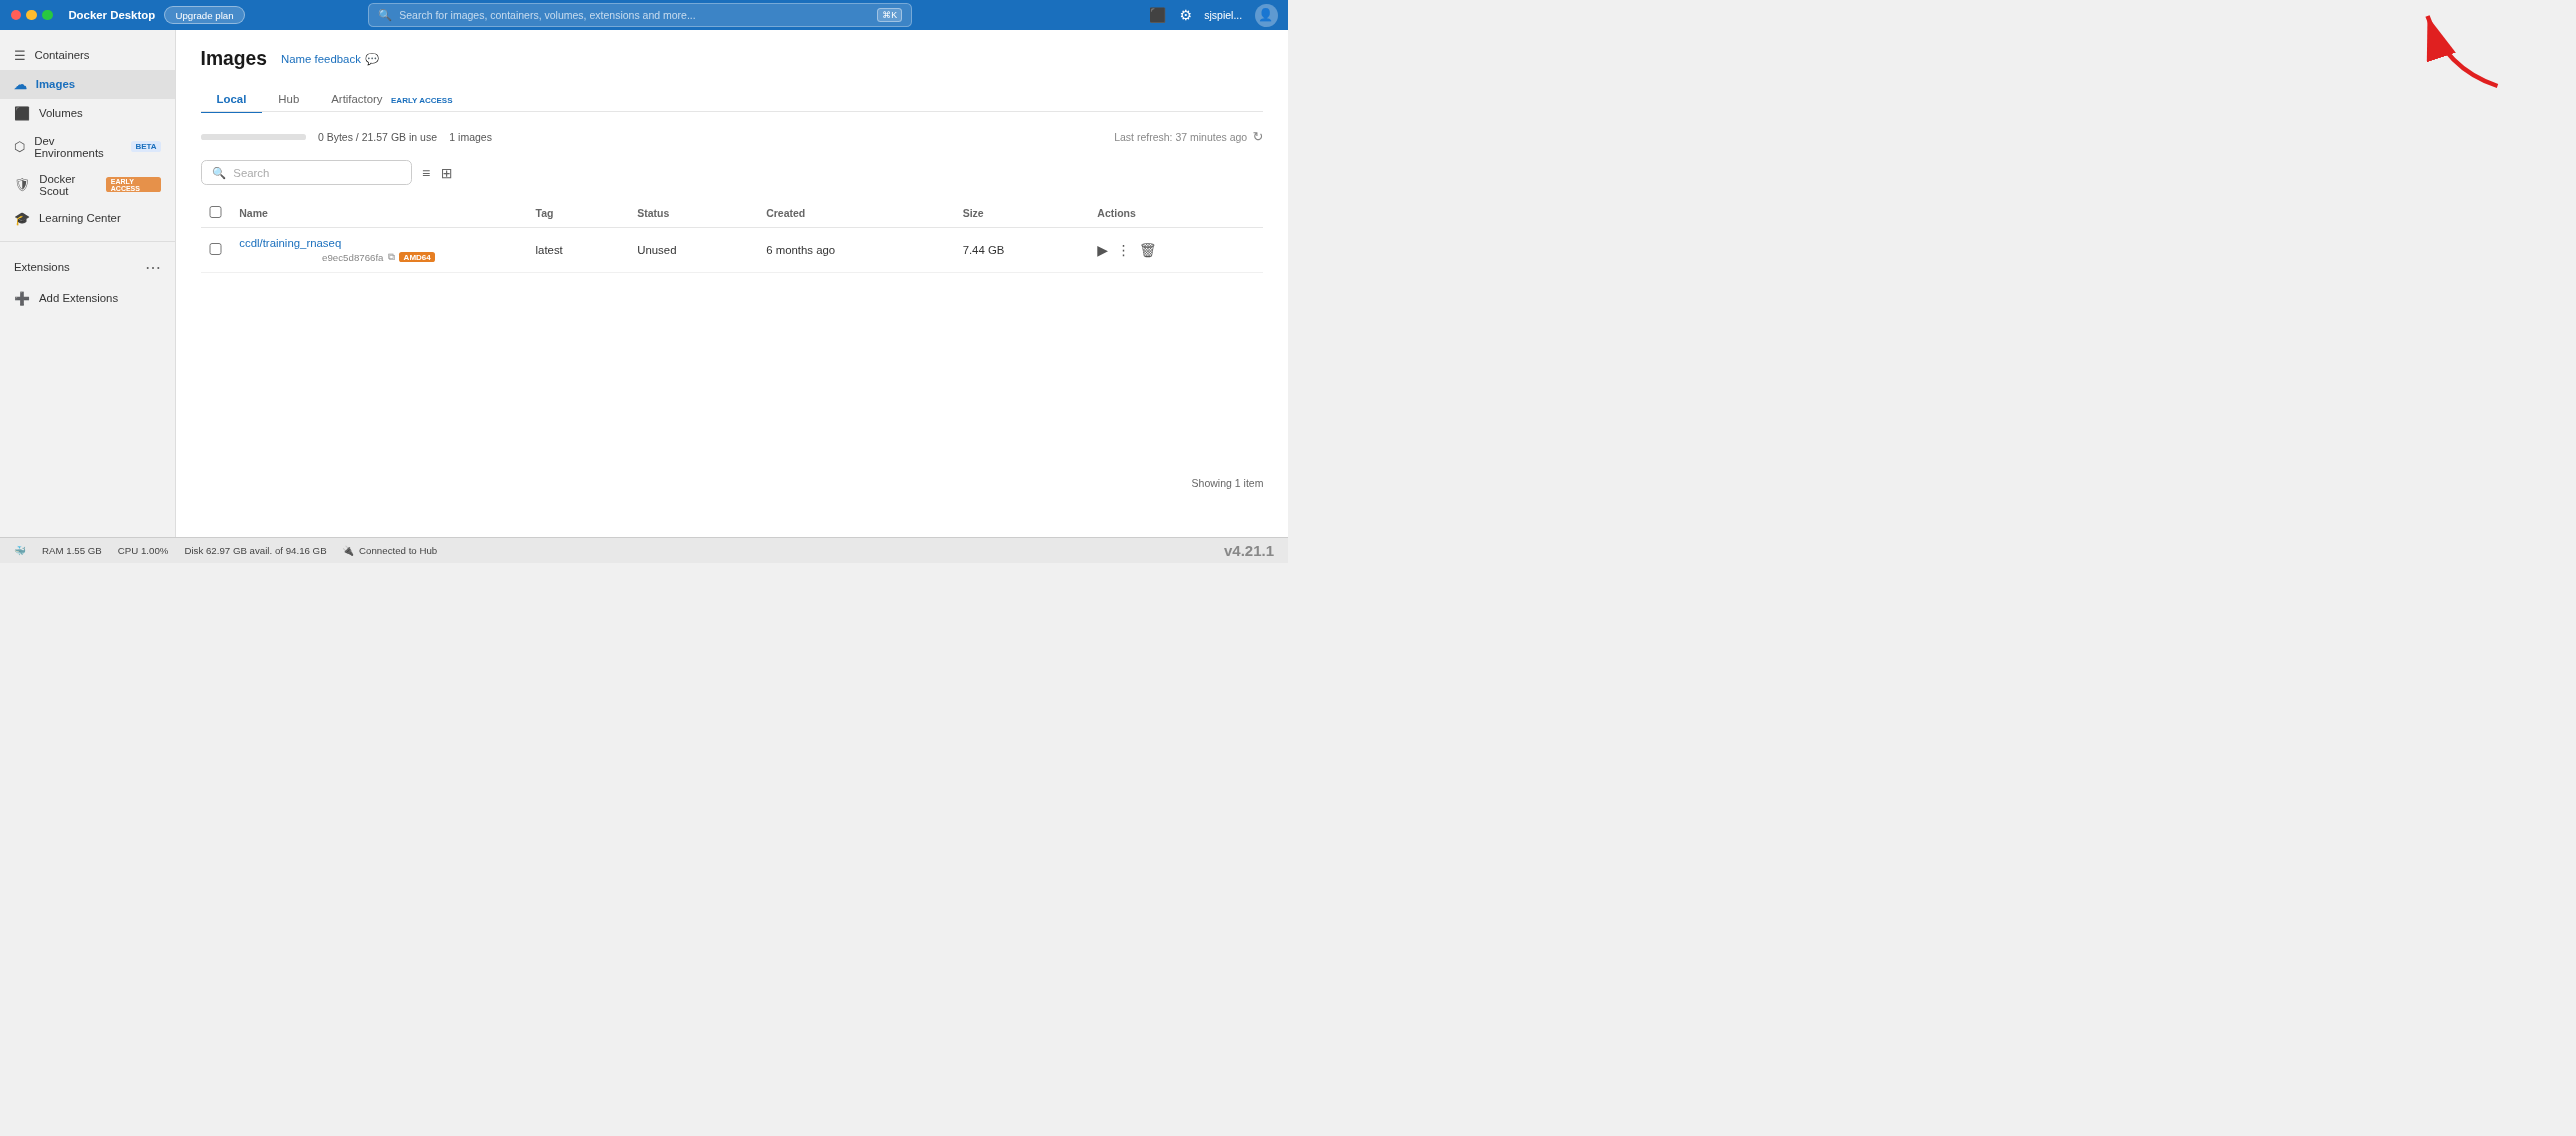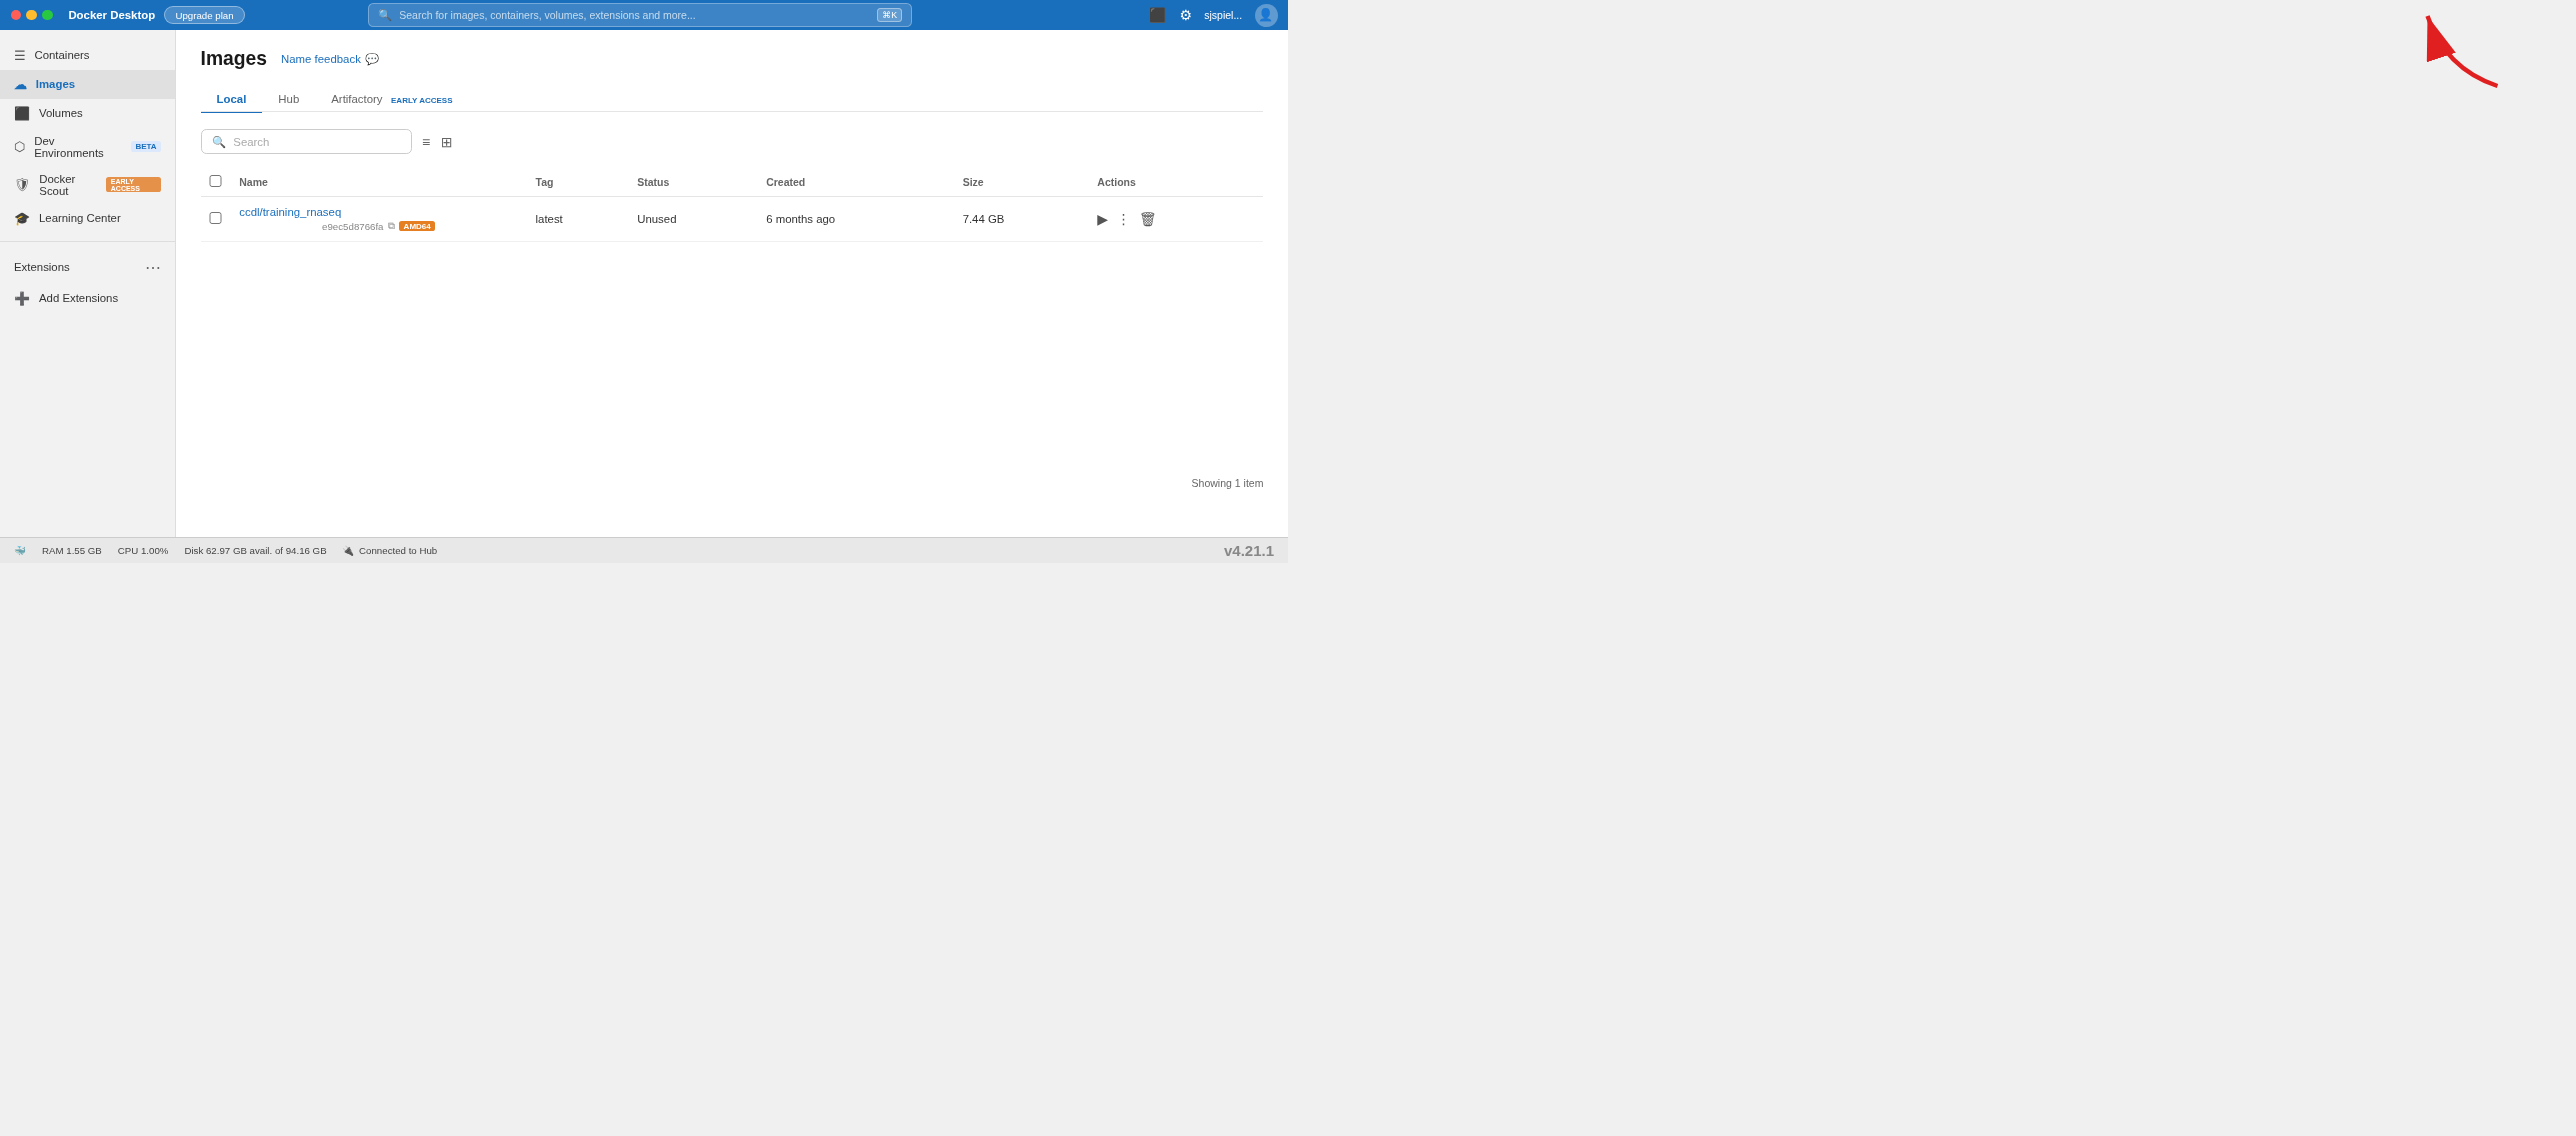--- a/index.html
+++ b/index.html
@@ -437,20 +437,33 @@
       </div>
       <div class="tab">
         <span>Hub</span>
       </div>
       <div class="tab">
         <span>Artifactory</span>
         <span class="tab-early-badge">EARLY ACCESS</span>
       </div>
     </div>
 
+    <div class="storage-bar">
+      <div class="storage-progress">
+        <div class="storage-fill"></div>
+      </div>
+      <span class="storage-text">
+        <span>0 Bytes</span> / <span>21.57 GB in use</span>
+      </span>
+      <span class="image-count">1 images</span>
+      <div class="last-refresh">
+        <span>Last refresh: 37 minutes ago</span>
+        <span class="refresh-icon">↻</span>
+      </div>
+    </div>
 
     <div class="search-filter-row">
       <div class="content-search">
         <span style="color:#aaa;font-size:11.4px;">🔍</span>
         <input type="text" placeholder="Search" style="">
       </div>
       <span class="filter-icon">≡</span>
       <span class="view-icon">⊞</span>
     </div>
 

